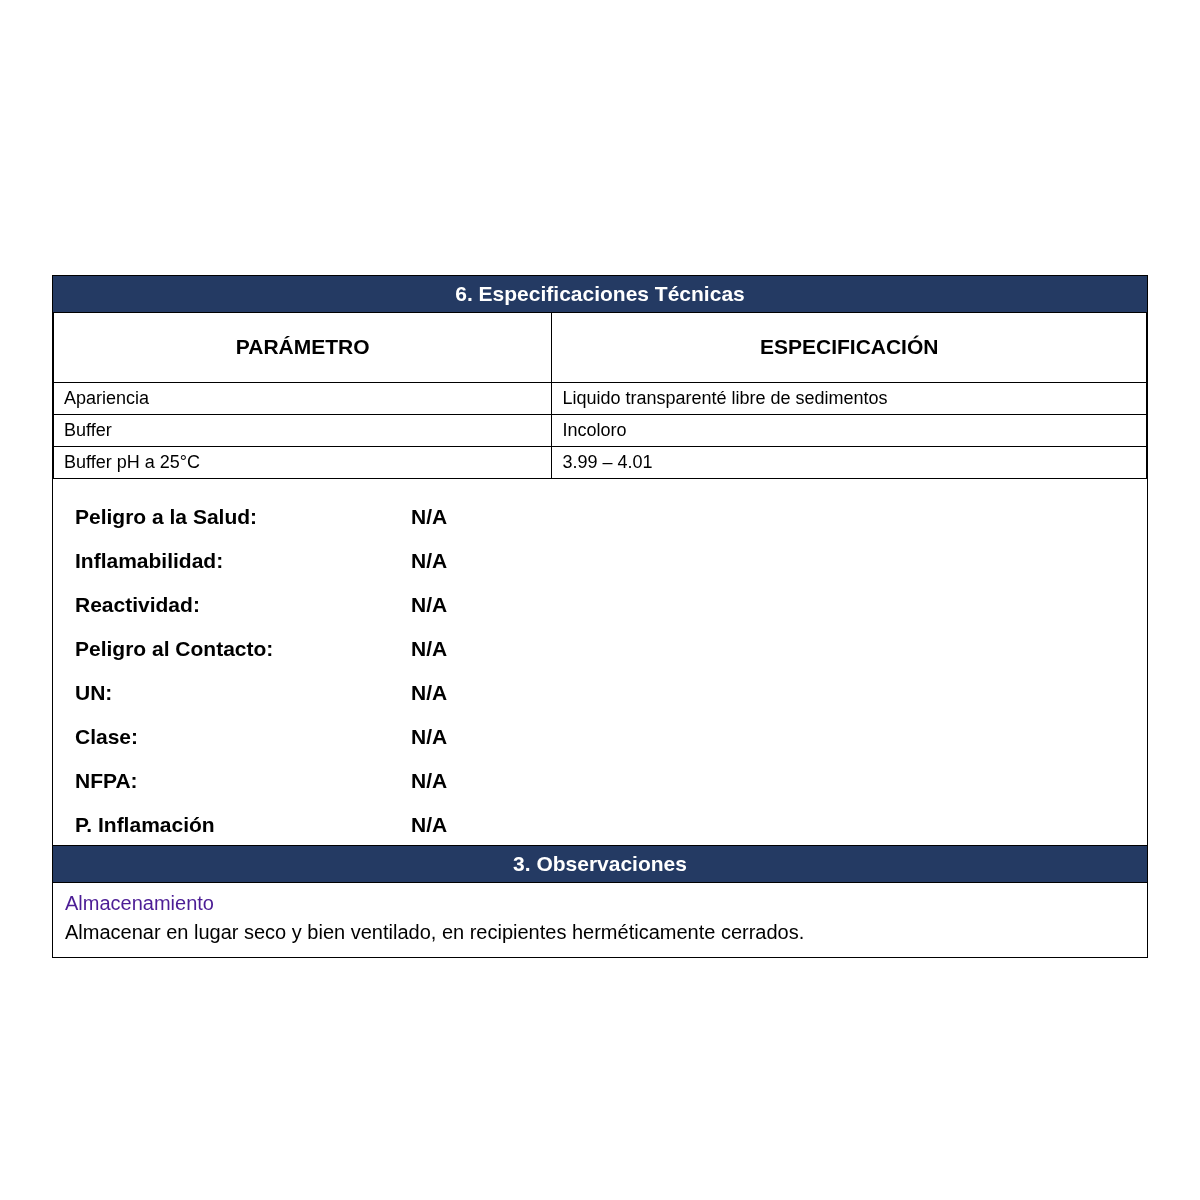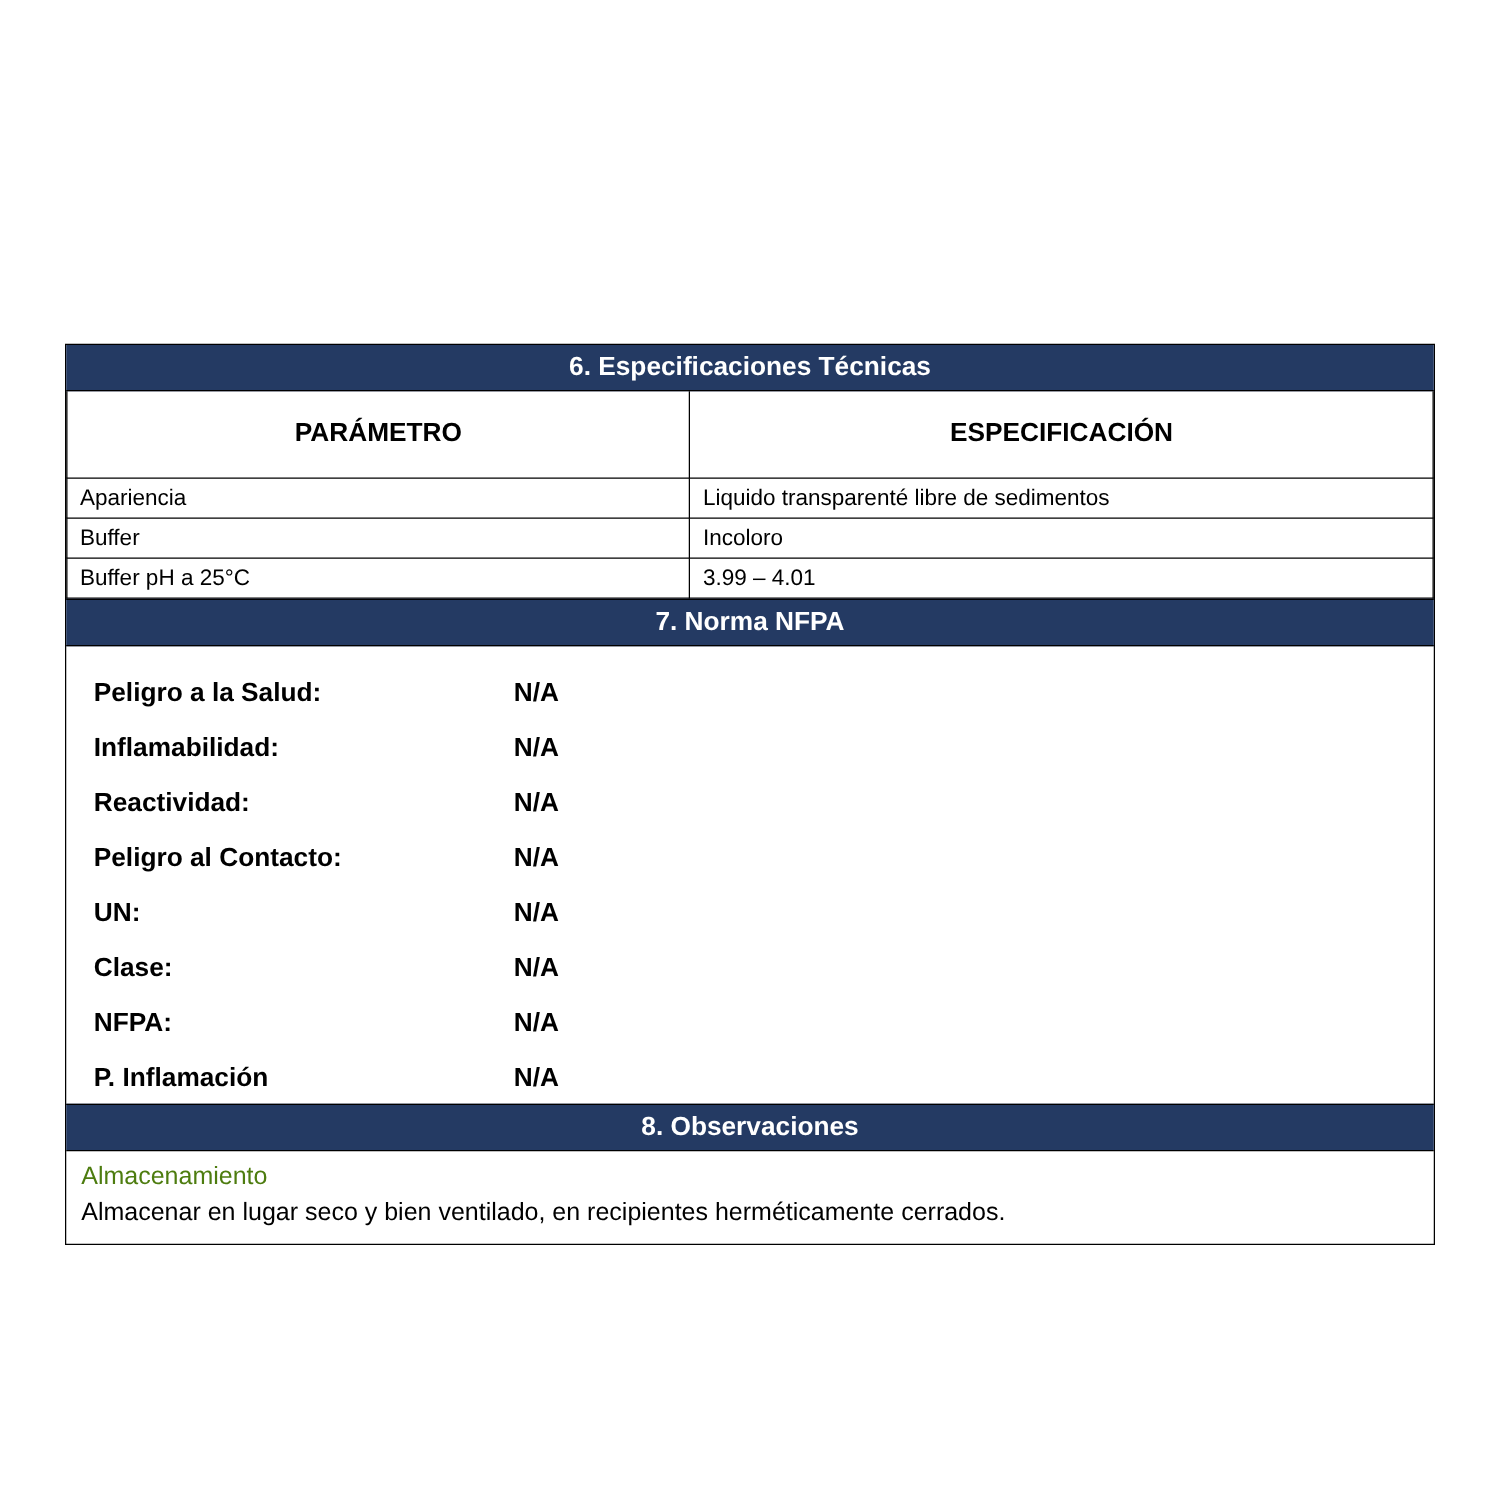--- a/index.html
+++ b/index.html
@@ -109,21 +109,21 @@
     padding: 6px 12px 10px 12px;
     border-top: 1px solid #000000;
   }
   .obs-line {
     font-size: 20px;
     color: #000000;
     line-height: 1.45;
   }
   .obs-title {
     font-size: 20px;
-    color: #4d7c0f;
+    color: #4c1d95;
     line-height: 1.45;
   }
 
   .bar-nfpa { border-top: 1px solid #000000; }
   .bar-obs  { border-top: 1px solid #000000; border-bottom: 0; }
 </style>
 </head>
 <body>
 
 <div id="page">
@@ -145,21 +145,20 @@
           <td class="col-left specs-param">Buffer</td>
           <td class="col-right specs-value">Incoloro</td>
         </tr>
         <tr>
           <td class="col-left specs-param">Buffer pH a 25°C</td>
           <td class="col-right specs-value">3.99 – 4.01</td>
         </tr>
       </tbody>
     </table>
 
-    <div class="section-bar bar-nfpa">7. Norma NFPA</div>
 
     <div class="nfpa-block">
       <div class="nfpa-row">
         <span class="nfpa-label">Peligro a la Salud:</span>
         <span class="nfpa-value">N/A</span>
       </div>
       <div class="nfpa-row">
         <span class="nfpa-label">Inflamabilidad:</span>
         <span class="nfpa-value">N/A</span>
       </div>
@@ -182,21 +181,21 @@
       <div class="nfpa-row">
         <span class="nfpa-label">NFPA:</span>
         <span class="nfpa-value">N/A</span>
       </div>
       <div class="nfpa-row">
         <span class="nfpa-label">P. Inflamación</span>
         <span class="nfpa-value">N/A</span>
       </div>
     </div>
 
-    <div class="section-bar bar-obs">8. Observaciones</div>
+    <div class="section-bar bar-obs">3. Observaciones</div>
 
     <div class="obs-block">
       <div class="obs-title">Almacenamiento</div>
       <div class="obs-line">Almacenar en lugar seco y bien ventilado, en recipientes herméticamente cerrados.</div>
     </div>
 
   </div>
 </div>
 
 </body></html>

